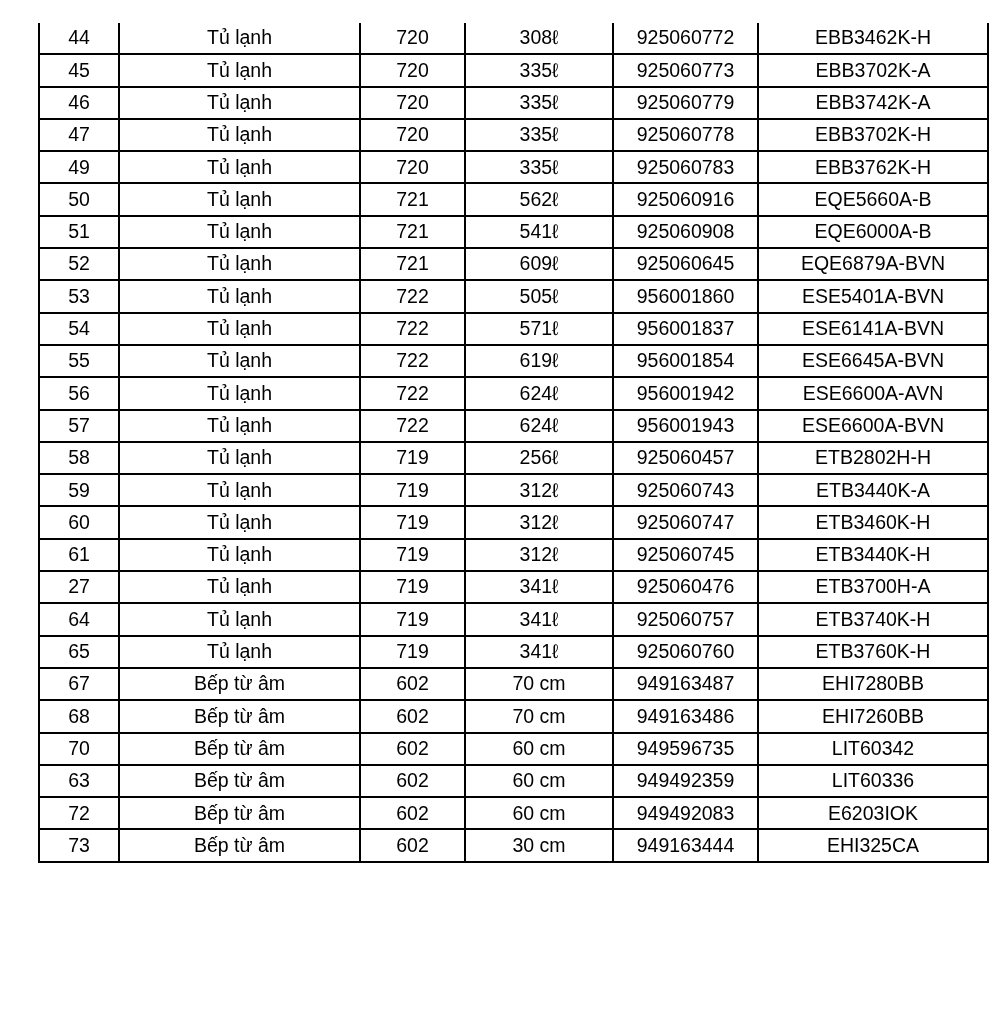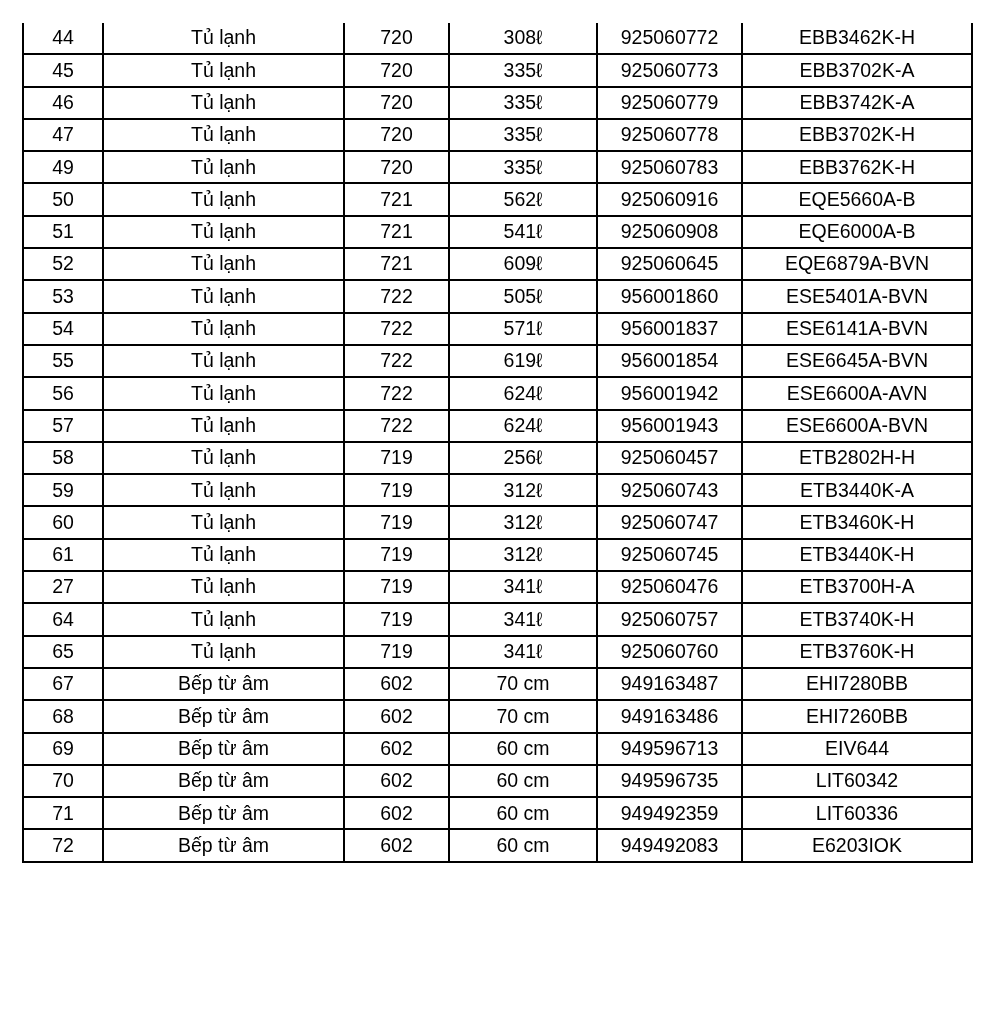--- a/index.html
+++ b/index.html
@@ -10,21 +10,21 @@
   .sheet {
     position: relative;
     width: 993px;
     height: 1014px;
     background: #ffffff;
     overflow: hidden;
     font-family: "Liberation Sans", sans-serif;
   }
   table.product-table {
     position: absolute;
-    left: 22px;
+    left: 38px;
     top: 23px;
     border-collapse: collapse;
     table-layout: fixed;
   }
   table.product-table td {
     border: 2px solid #000000;
     padding: 0;
     height: 30.3px;
     text-align: center;
     vertical-align: middle;
@@ -223,46 +223,46 @@
         </tr>
         <tr>
           <td>68</td>
           <td>Bếp từ âm</td>
           <td>602</td>
           <td>70 cm</td>
           <td>949163486</td>
           <td>EHI7260BB</td>
         </tr>
         <tr>
-          <td>69</td>
-          <td>Bếp từ âm</td>
-          <td>602</td>
-          <td>60 cm</td>
-          <td>949596713</td>
-          <td>EIV644</td>
-        </tr>
-        <tr>
           <td>70</td>
           <td>Bếp từ âm</td>
           <td>602</td>
           <td>60 cm</td>
           <td>949596735</td>
           <td>LIT60342</td>
         </tr>
         <tr>
-          <td>71</td>
+          <td>63</td>
           <td>Bếp từ âm</td>
           <td>602</td>
           <td>60 cm</td>
           <td>949492359</td>
           <td>LIT60336</td>
         </tr>
         <tr>
           <td>72</td>
           <td>Bếp từ âm</td>
           <td>602</td>
           <td>60 cm</td>
           <td>949492083</td>
           <td>E6203IOK</td>
+        </tr>
+        <tr>
+          <td>73</td>
+          <td>Bếp từ âm</td>
+          <td>602</td>
+          <td>30 cm</td>
+          <td>949163444</td>
+          <td>EHI325CA</td>
         </tr>
       </tbody>
   </table>
 </div>
 
 </body></html>

